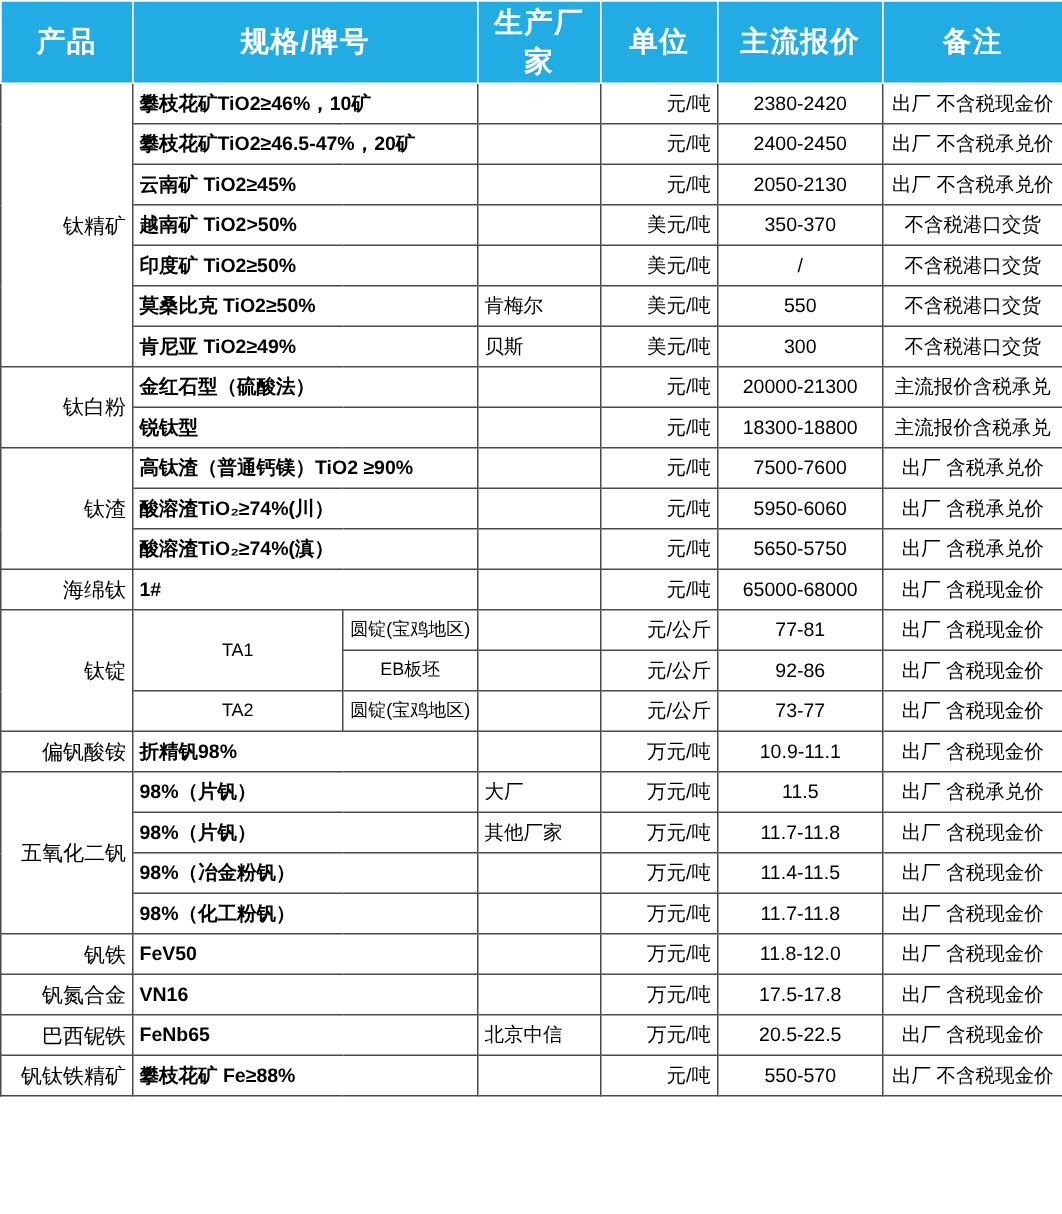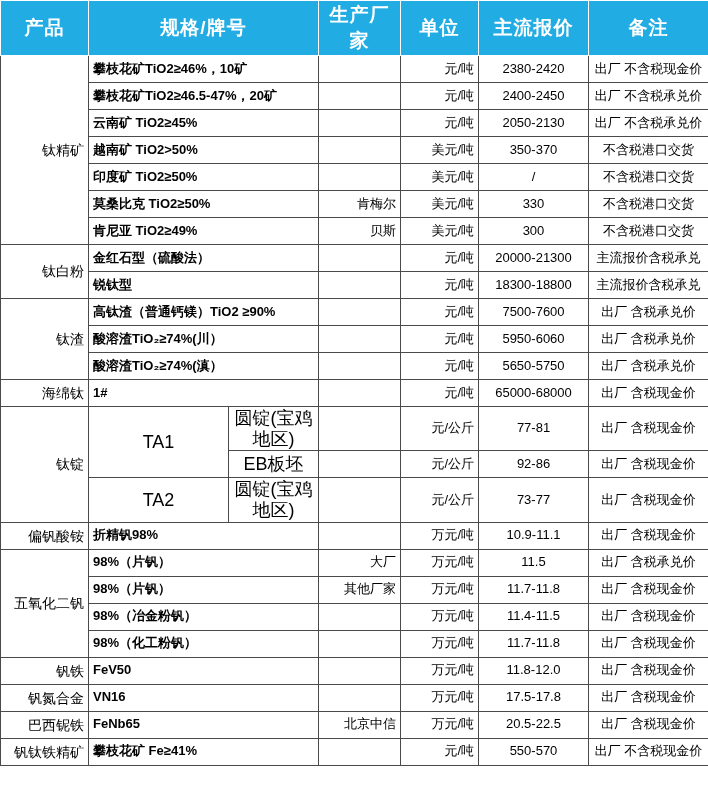--- a/index.html
+++ b/index.html
@@ -57,24 +57,24 @@
     font-weight: normal;
   }
   td.spec {
     text-align: left;
     padding-left: 8px;
     font-size: 13px;
     font-weight: bold;
   }
   td.spec-center {
     text-align: center;
-    font-size: 18px;
+    font-size: 12px;
   }
   td.maker {
-    text-align: right;
+    text-align: left;
     font-size: 13px;
   }
   td.unit {
     text-align: right;
     font-size: 13px;
   }
   td.price {
     text-align: center;
     font-size: 13px;
   }
@@ -141,21 +141,21 @@
           <td class="spec" colspan="2">印度矿 TiO2≥50%</td>
           <td class="maker"></td>
           <td class="unit">美元/吨</td>
           <td class="price">/</td>
           <td class="remark">不含税港口交货</td>
         </tr>
         <tr>
           <td class="spec" colspan="2">莫桑比克 TiO2≥50%</td>
           <td class="maker">肯梅尔</td>
           <td class="unit">美元/吨</td>
-          <td class="price">330</td>
+          <td class="price">550</td>
           <td class="remark">不含税港口交货</td>
         </tr>
         <tr>
           <td class="spec" colspan="2">肯尼亚 TiO2≥49%</td>
           <td class="maker">贝斯</td>
           <td class="unit">美元/吨</td>
           <td class="price">300</td>
           <td class="remark">不含税港口交货</td>
         </tr>
         <tr>
@@ -283,21 +283,21 @@
         <tr>
           <td class="cat">巴西铌铁</td>
           <td class="spec" colspan="2">FeNb65</td>
           <td class="maker">北京中信</td>
           <td class="unit">万元/吨</td>
           <td class="price">20.5-22.5</td>
           <td class="remark">出厂 含税现金价</td>
         </tr>
         <tr>
           <td class="cat">钒钛铁精矿</td>
-          <td class="spec" colspan="2">攀枝花矿 Fe≥41%</td>
+          <td class="spec" colspan="2">攀枝花矿 Fe≥88%</td>
           <td class="maker"></td>
           <td class="unit">元/吨</td>
           <td class="price">550-570</td>
           <td class="remark">出厂 不含税现金价</td>
         </tr>
       </tbody>
   </table>
 </div>
 
 </body></html>

